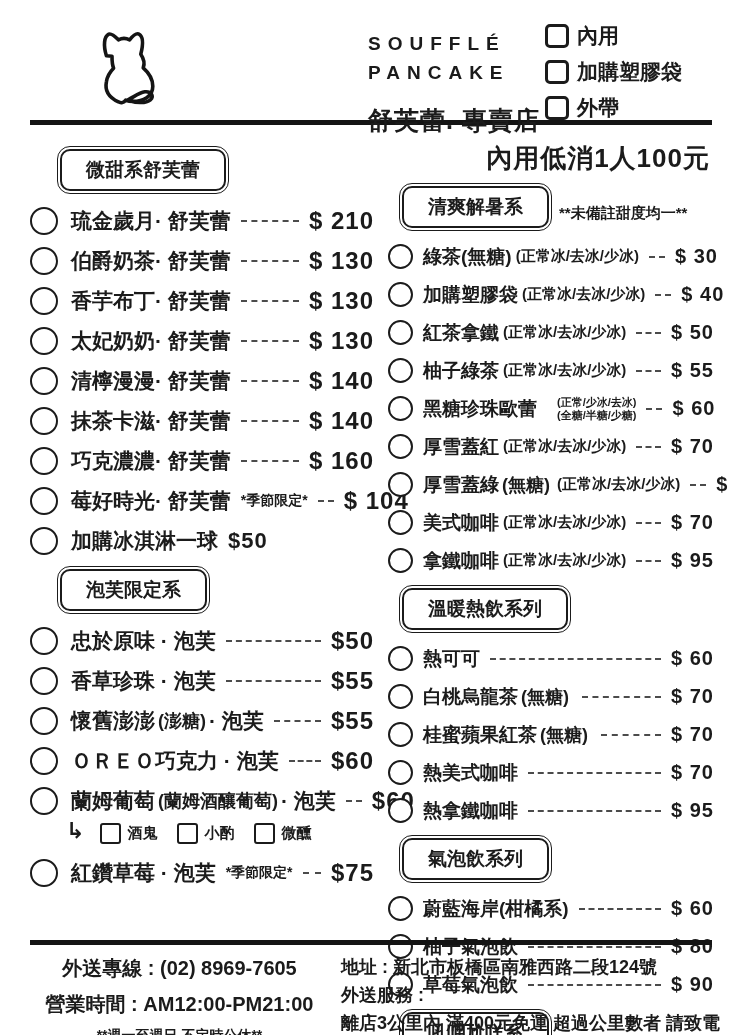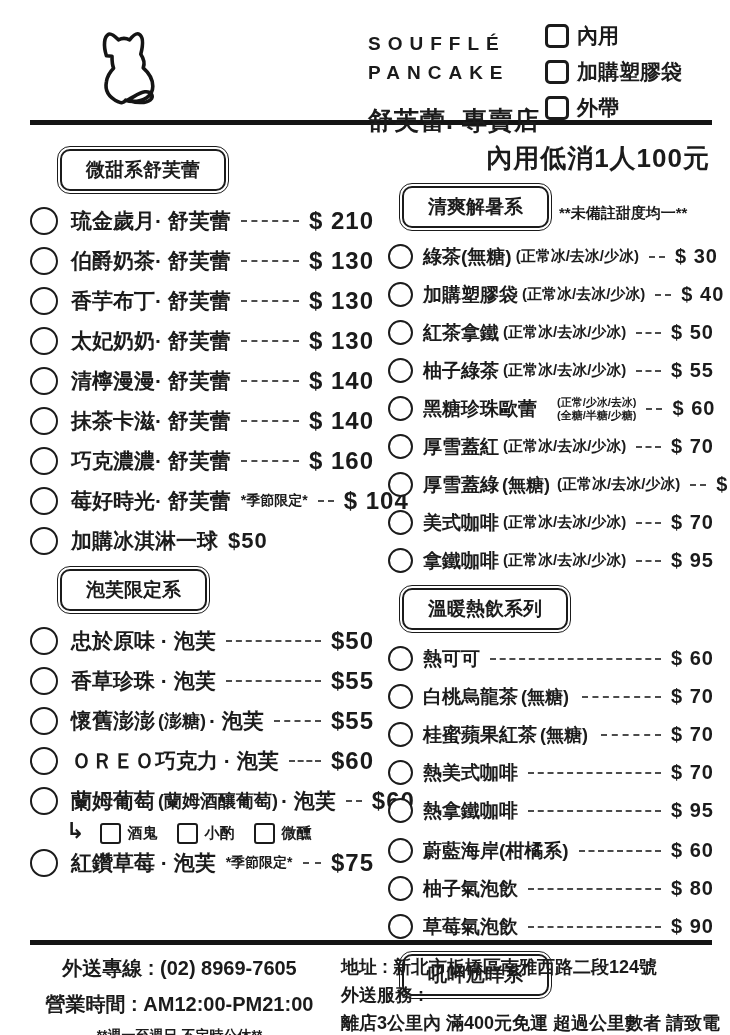--- a/index.html
+++ b/index.html
@@ -40,21 +40,21 @@
   .col-right .iname{font-size:19px;}
   .ismall{font-size:18px;margin:0 3px;align-self:center;}
   .inote{font-size:15px;margin-left:4px;}
   .istack{display:inline-flex;flex-direction:column;font-size:11px;line-height:1.15;margin-left:20px;}
   .itag{font-size:14px;margin-left:10px;}
   .leader{flex:1;min-width:16px;border-top:2.6px dashed #4b4b4b;margin:0 10px;}
   .price{white-space:nowrap;letter-spacing:1px;}
   .col-left .price{font-size:24px;}
   .col-right .price{font-size:20px;}
   .price-inline{margin-left:10px;font-size:22px !important;}
-  .subrow{display:flex;align-items:center;gap:20px;margin:-4px 0 4px 36px;font-size:15px;}
+  .subrow{display:flex;align-items:center;gap:20px;margin:-4px 0 14px 36px;font-size:15px;}
   .subarrow{font-size:22px;line-height:1;margin-right:-4px;position:relative;top:-3px;}
   .subarrow::before{content:"↳";}
   .subopt{display:flex;align-items:center;}
   .subcb{width:17px;height:17px;border:2.5px solid #1b1b1b;border-radius:3px;margin-right:6px;flex:none;}
   
   .footer{position:absolute;left:0;right:0;bottom:0;height:95px;}
   .rule2{height:4.5px;background:#141414;margin:0 18px 0 30px;}
   .ft{display:flex;padding:10px 10px 0 40px;}
   .ft-l{width:44%;text-align:center;}
   .ft-r{width:56%;padding-left:22px;}
@@ -384,20 +384,23 @@
           <div class="row">
             <span class="circle"></span>
             <span class="iname">
               <span class="n1">熱拿鐵咖啡</span>
             </span>
             <span class="leader"></span>
             <span class="price">$ 95</span>
           </div>
         </section>
         <section class="menu-section">
+          <div class="sec-head">
+            <div class="sec-box"><span class="sec-title">氣泡飲系列</span></div>
+          </div>
           <div class="row">
             <span class="circle"></span>
             <span class="iname">
               <span class="n1">蔚藍海岸(柑橘系)</span>
             </span>
             <span class="leader"></span>
             <span class="price">$ 60</span>
           </div>
           <div class="row">
             <span class="circle"></span>

